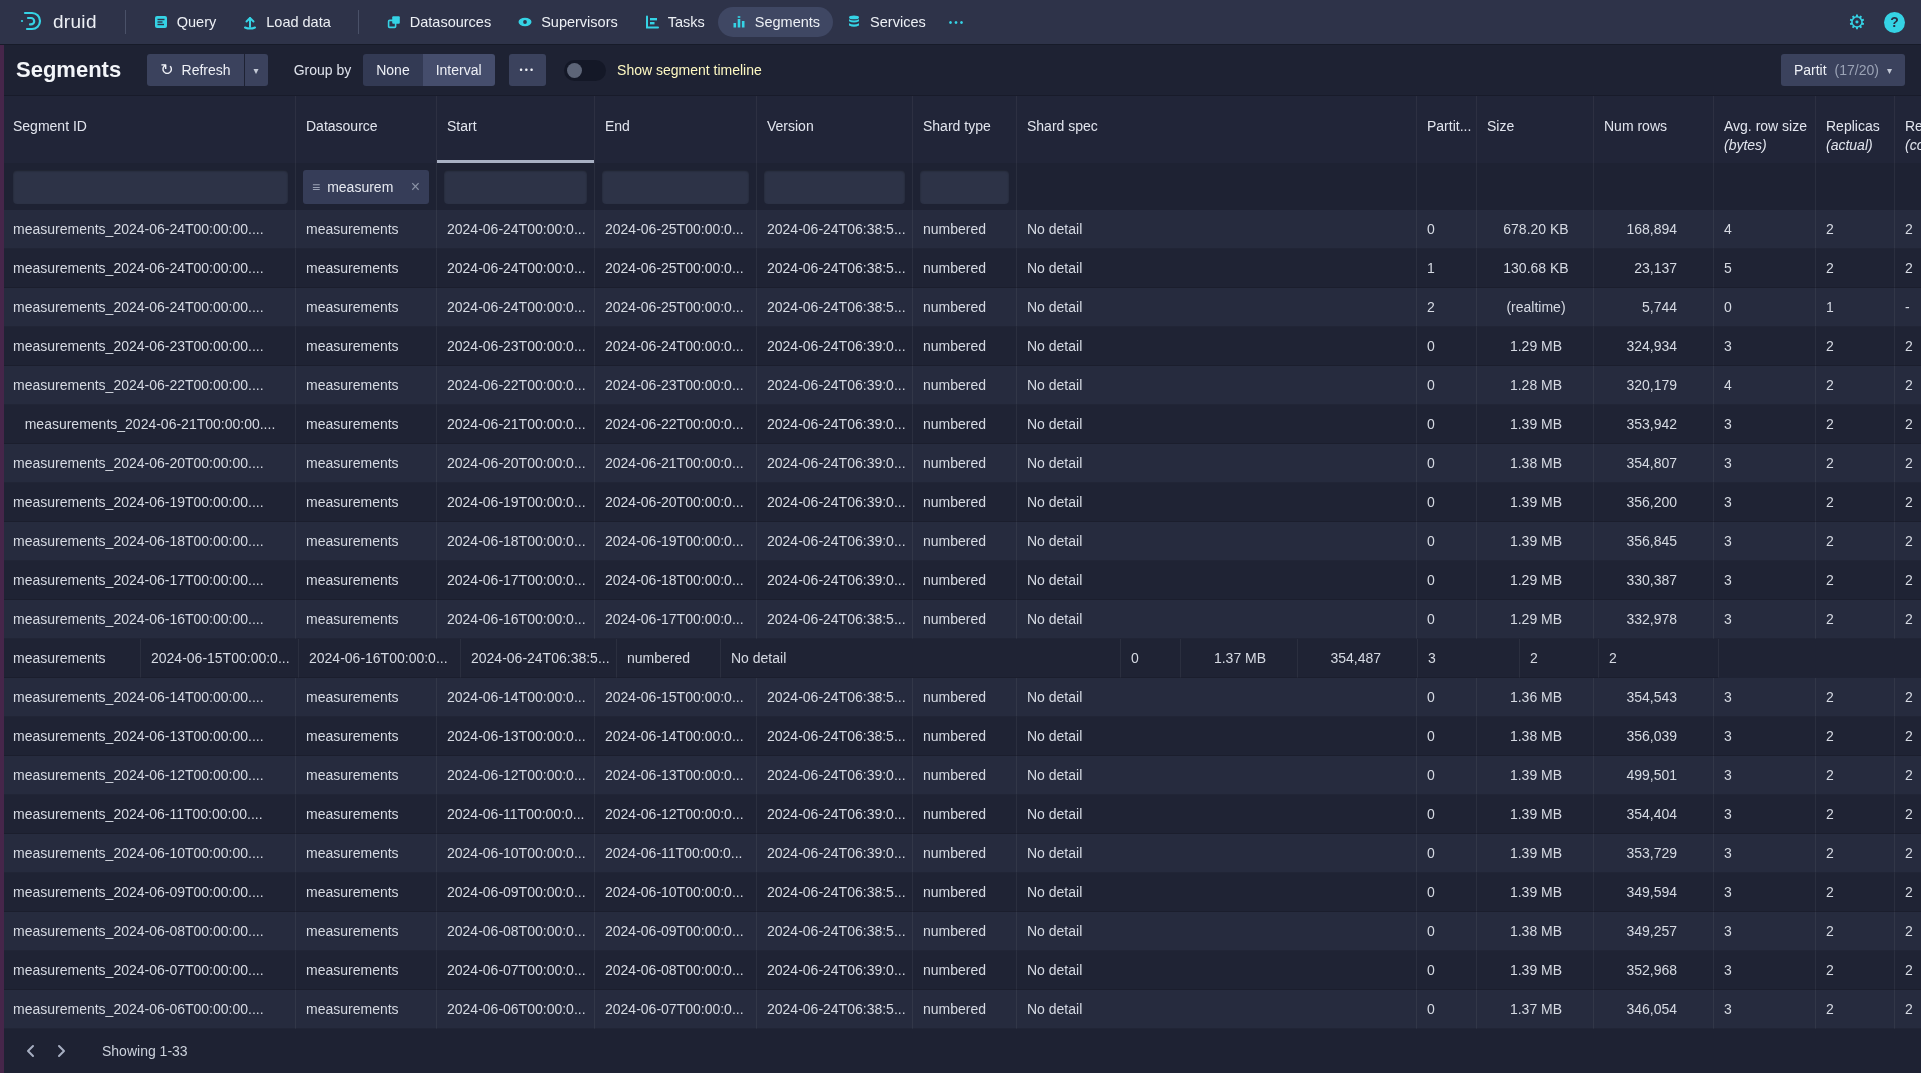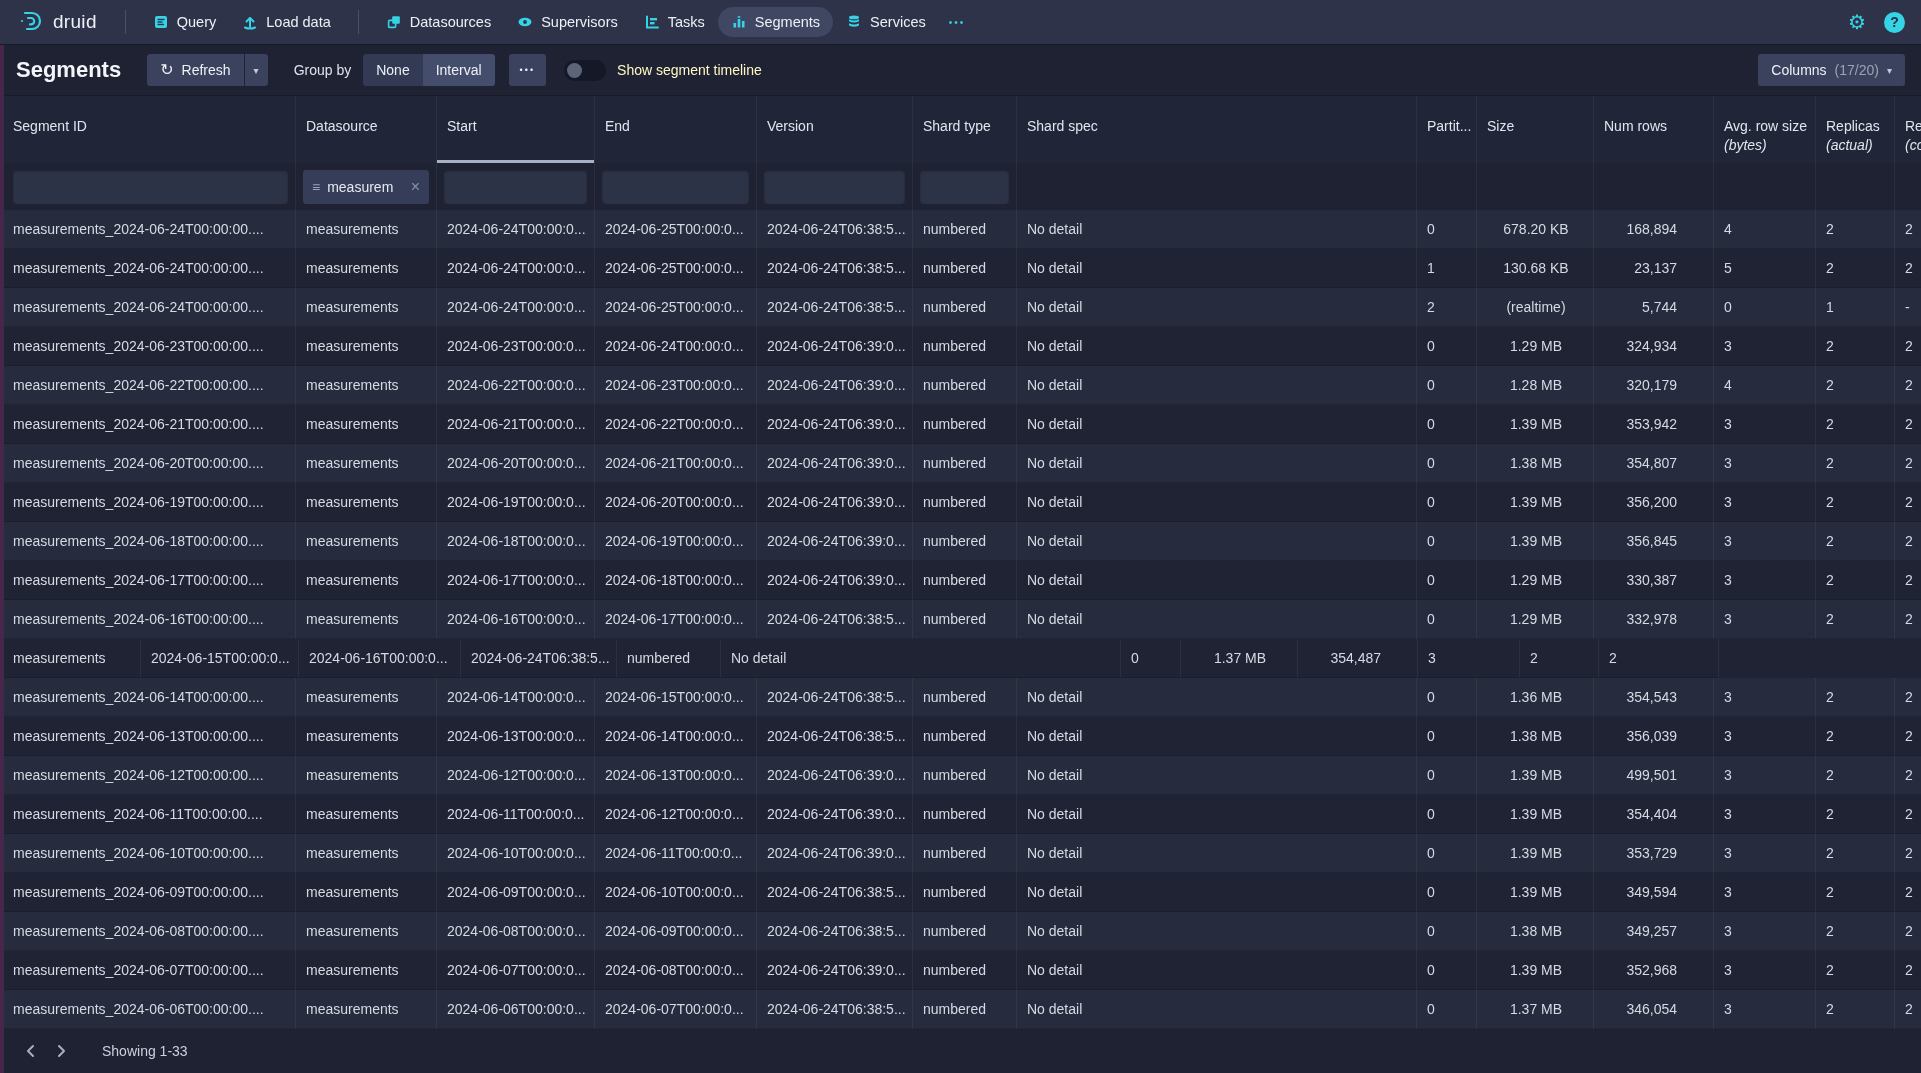--- a/index.html
+++ b/index.html
@@ -221,21 +221,21 @@
 
   <button class="btn more-btn">•••</button>
 
   <div class="switch">
     <div class="knob"></div>
   </div>
   <span class="switch-label">Show segment timeline</span>
 
   <div class="toolbar-right">
     <button class="btn">
-      <span>Columns</span>
+      <span>Partit</span>
       <span class="cols-count">(17/20)</span>
       <span class="caret">▾</span>
     </button>
   </div>
 </div>
 
 <div class="table-wrap">
   <div class="thead" id="thead">
       <div class="th" style="width: 296px;">
         <div>Segment ID</div>
@@ -381,21 +381,21 @@
         <div class="td align-left" style="width: 104px;">numbered</div>
         <div class="td align-left" style="width: 400px;">No detail</div>
         <div class="td align-left" style="width: 60px;">0</div>
         <div class="td align-center" style="width: 117px;">1.28 MB</div>
         <div class="td align-right" style="width: 120px;">320,179</div>
         <div class="td align-left" style="width: 102px;">4</div>
         <div class="td align-left" style="width: 79px;">2</div>
         <div class="td align-left" style="width: 120px;">2</div>
       </div>
       <div class="tr even">
-        <div class="td align-left" style="width: 296px;">measurements_2024-06-21T00:00:00....</div>
+        <div class="td align-left" style="width: 296px; text-align: center;">measurements_2024-06-21T00:00:00....</div>
         <div class="td align-left" style="width: 141px;">measurements</div>
         <div class="td align-left" style="width: 158px;">2024-06-21T00:00:0...</div>
         <div class="td align-left" style="width: 162px;">2024-06-22T00:00:0...</div>
         <div class="td align-left" style="width: 156px;">2024-06-24T06:39:0...</div>
         <div class="td align-left" style="width: 104px;">numbered</div>
         <div class="td align-left" style="width: 400px;">No detail</div>
         <div class="td align-left" style="width: 60px;">0</div>
         <div class="td align-center" style="width: 117px;">1.39 MB</div>
         <div class="td align-right" style="width: 120px;">353,942</div>
         <div class="td align-left" style="width: 102px;">3</div>

